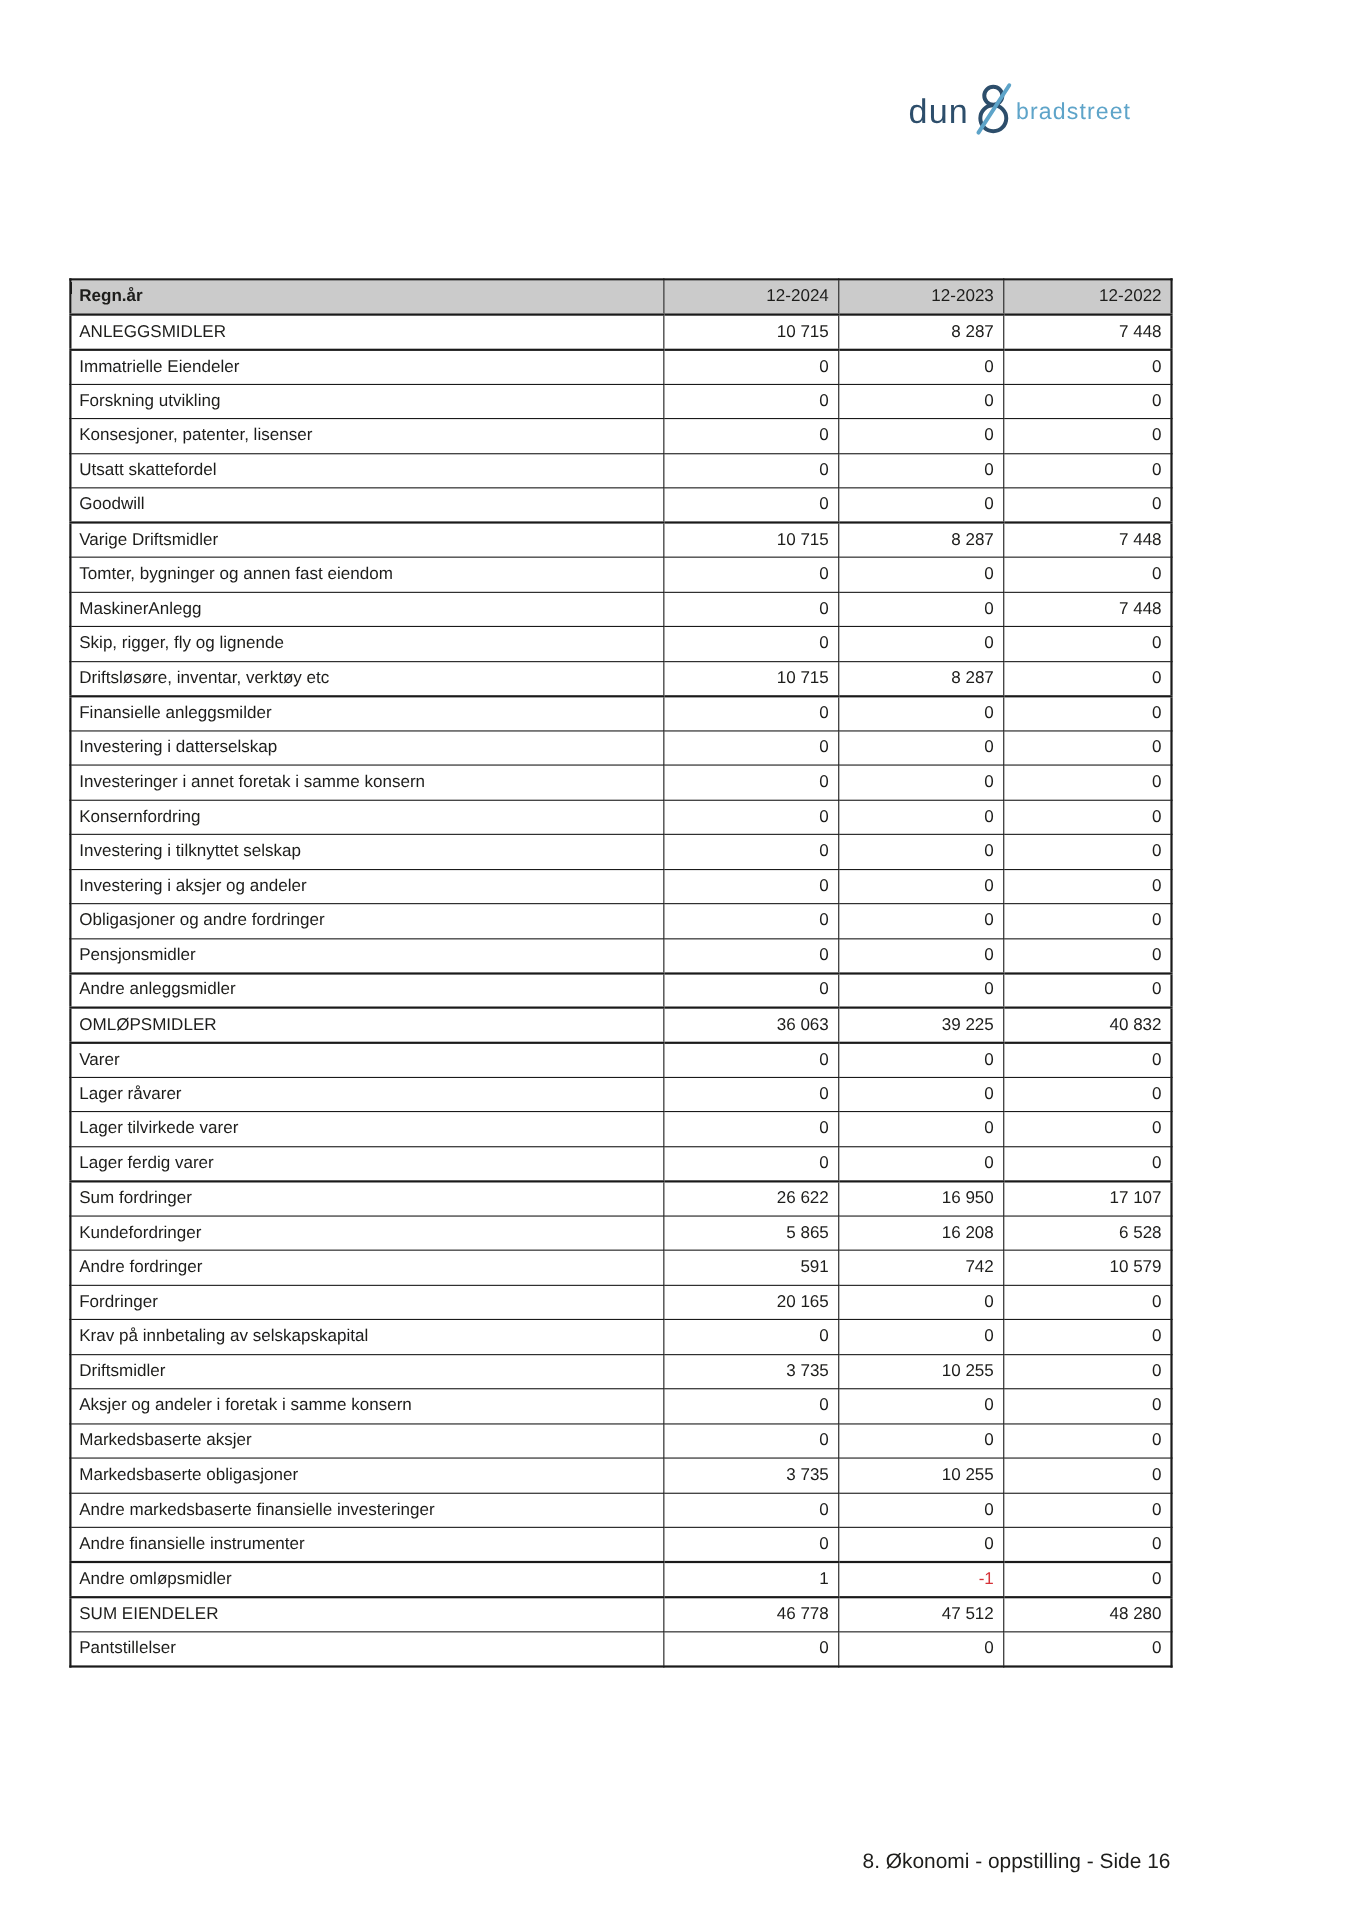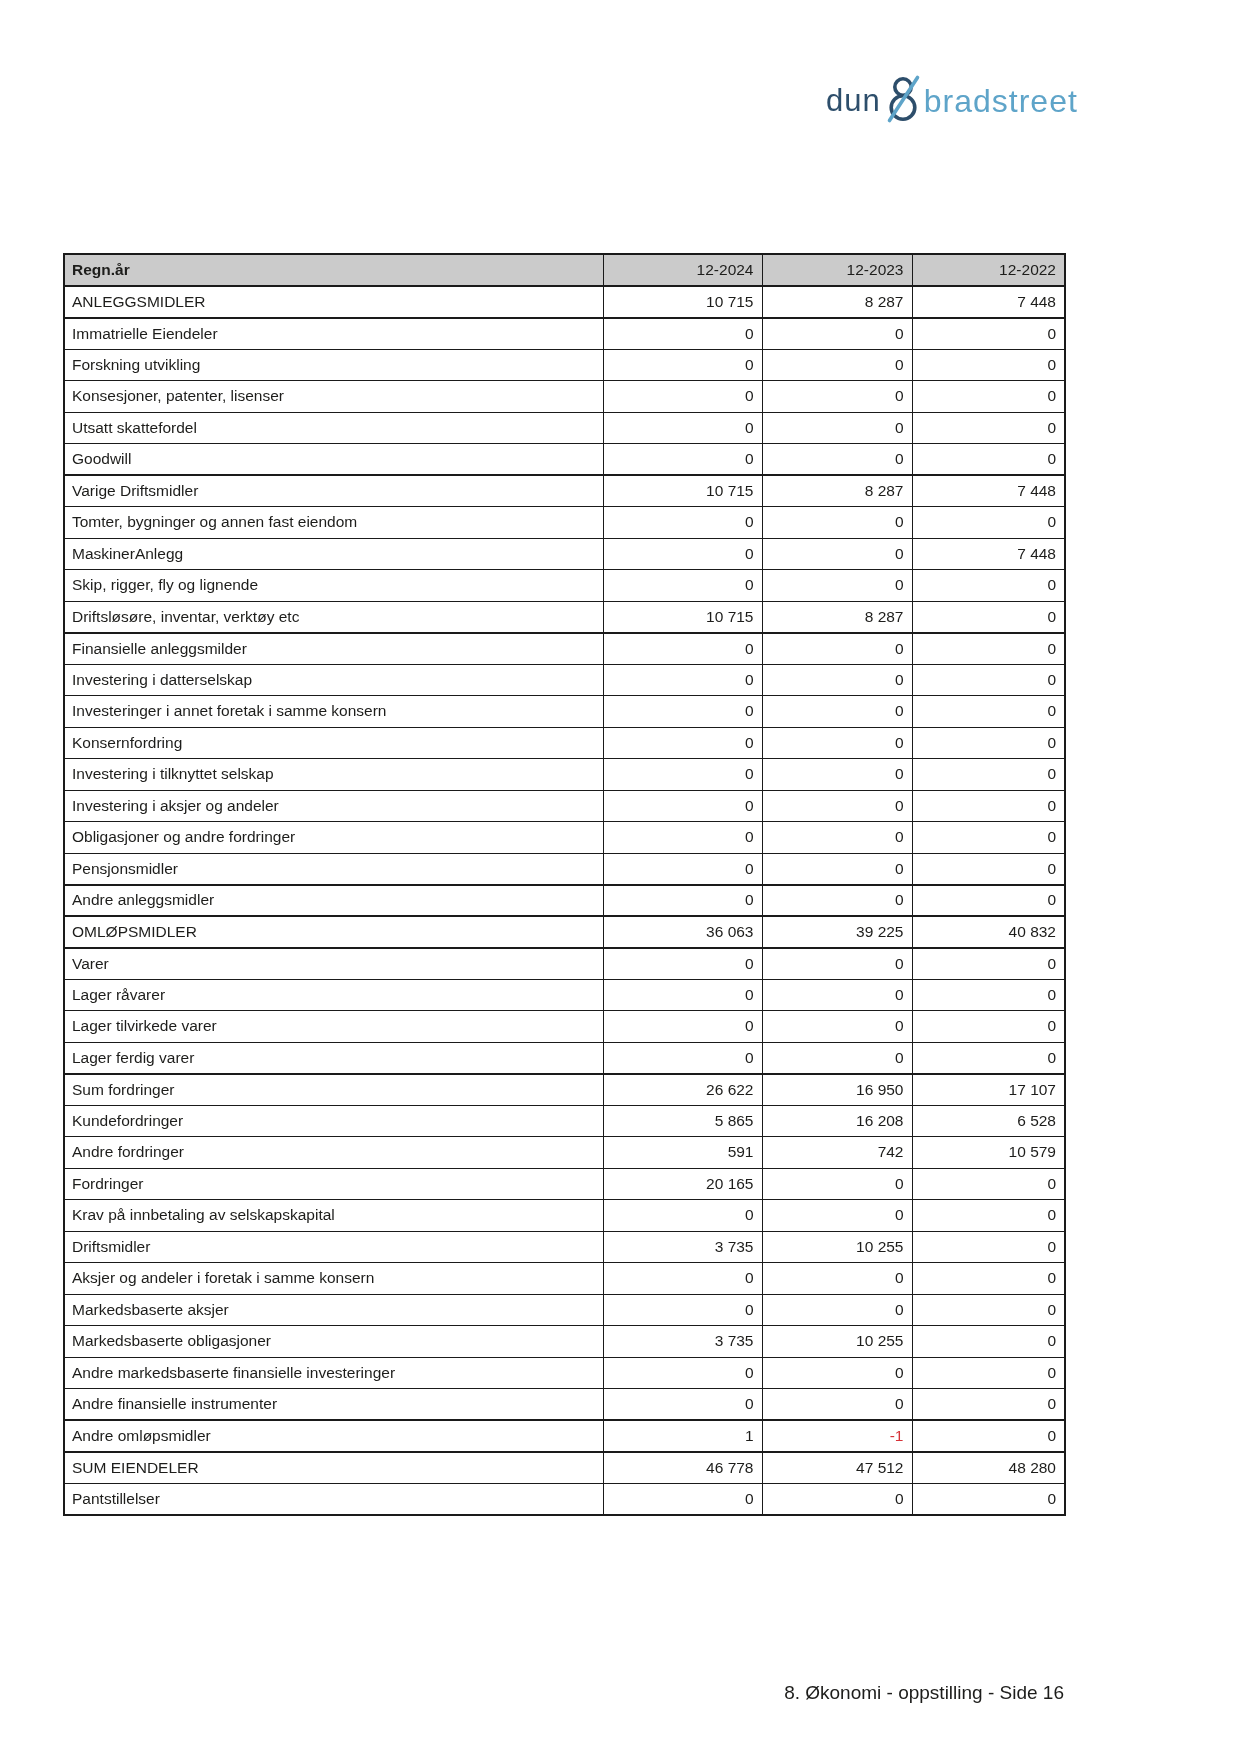--- a/index.html
+++ b/index.html
@@ -10,21 +10,21 @@
     background:#ffffff;
     font-family:"Liberation Sans", sans-serif;
     color:var(--text, #1d1d1b);
     overflow:hidden;
   }
 
   
   .logo { position:absolute; top:74px; left:826px; display:flex; align-items:center; line-height:1; }
   .logo-dun { font-size:31px; color:var(--logo-dark,#2d4e6b); letter-spacing:1px;text-align:right; }
   .logo-amp { margin:0 3px 0 4px; display:block; }
-  .logo-bradstreet { font-size:32px; color:var(--logo-light,#5ea4c9); letter-spacing:1px; }
+  .logo-bradstreet { font-size:21px; color:var(--logo-light,#5ea4c9); letter-spacing:1px; }
 
   
   .heading-row {
     position:absolute; left:63px; top:236px; width:1001px;
     display:flex; justify-content:space-between; align-items:center;
   }
   .title { font-weight:bold; font-size:16px; }
   .note  { font-size:15.5px;margin-top:36px; }
 
   

